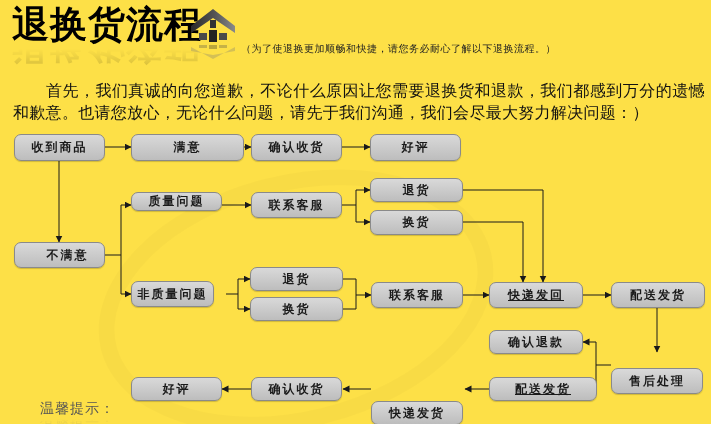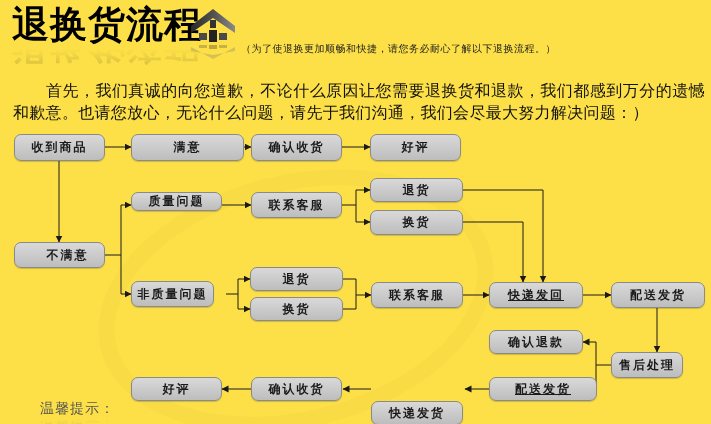--- a/index.html
+++ b/index.html
@@ -133,21 +133,21 @@
         <div class="node" style="left: 370px; top: 178px; width: 93px; height: 24px;">退货</div>
         <div class="node" style="left: 370px; top: 210px; width: 93px; height: 25px;">换货</div>
         <div class="node" style="left: 14px; top: 242px; width: 91px; height: 26px; padding-left: 16px;">不满意</div>
         <div class="node" style="left: 131px; top: 281px; width: 83px; height: 26px;">非质量问题</div>
         <div class="node" style="left: 250px; top: 267px; width: 93px; height: 24px;">退货</div>
         <div class="node" style="left: 250px; top: 297px; width: 93px; height: 24px;">换货</div>
         <div class="node" style="left: 371px; top: 282px; width: 92px; height: 26px;">联系客服</div>
         <div class="node" style="left: 489px; top: 282px; width: 94px; height: 26px; text-decoration: underline;">快递发回</div>
         <div class="node" style="left: 611px; top: 282px; width: 94px; height: 26px;">配送发货</div>
         <div class="node" style="left: 489px; top: 330px; width: 94px; height: 24px;">确认退款</div>
-        <div class="node" style="left: 611px; top: 352px; width: 72px; height: 26px;">售后处理</div>
+        <div class="node" style="left: 611px; top: 368px; width: 92px; height: 26px;">售后处理</div>
         <div class="node" style="left: 489px; top: 377px; width: 108px; height: 24px; text-decoration: underline;">配送发货</div>
         <div class="node" style="left: 371px; top: 377px; width: 92px; height: 24px; margin-top: 24px;">快递发货</div>
         <div class="node" style="left: 251px; top: 377px; width: 91px; height: 24px;">确认收货</div>
         <div class="node" style="left: 131px; top: 377px; width: 91px; height: 24px;">好评</div>
       </div>
   </div>
 
   <div class="tip-wrap">
     <div class="tip">温馨提示：</div>
     <div class="tip tip-reflection" aria-hidden="true">温馨提示：</div>

